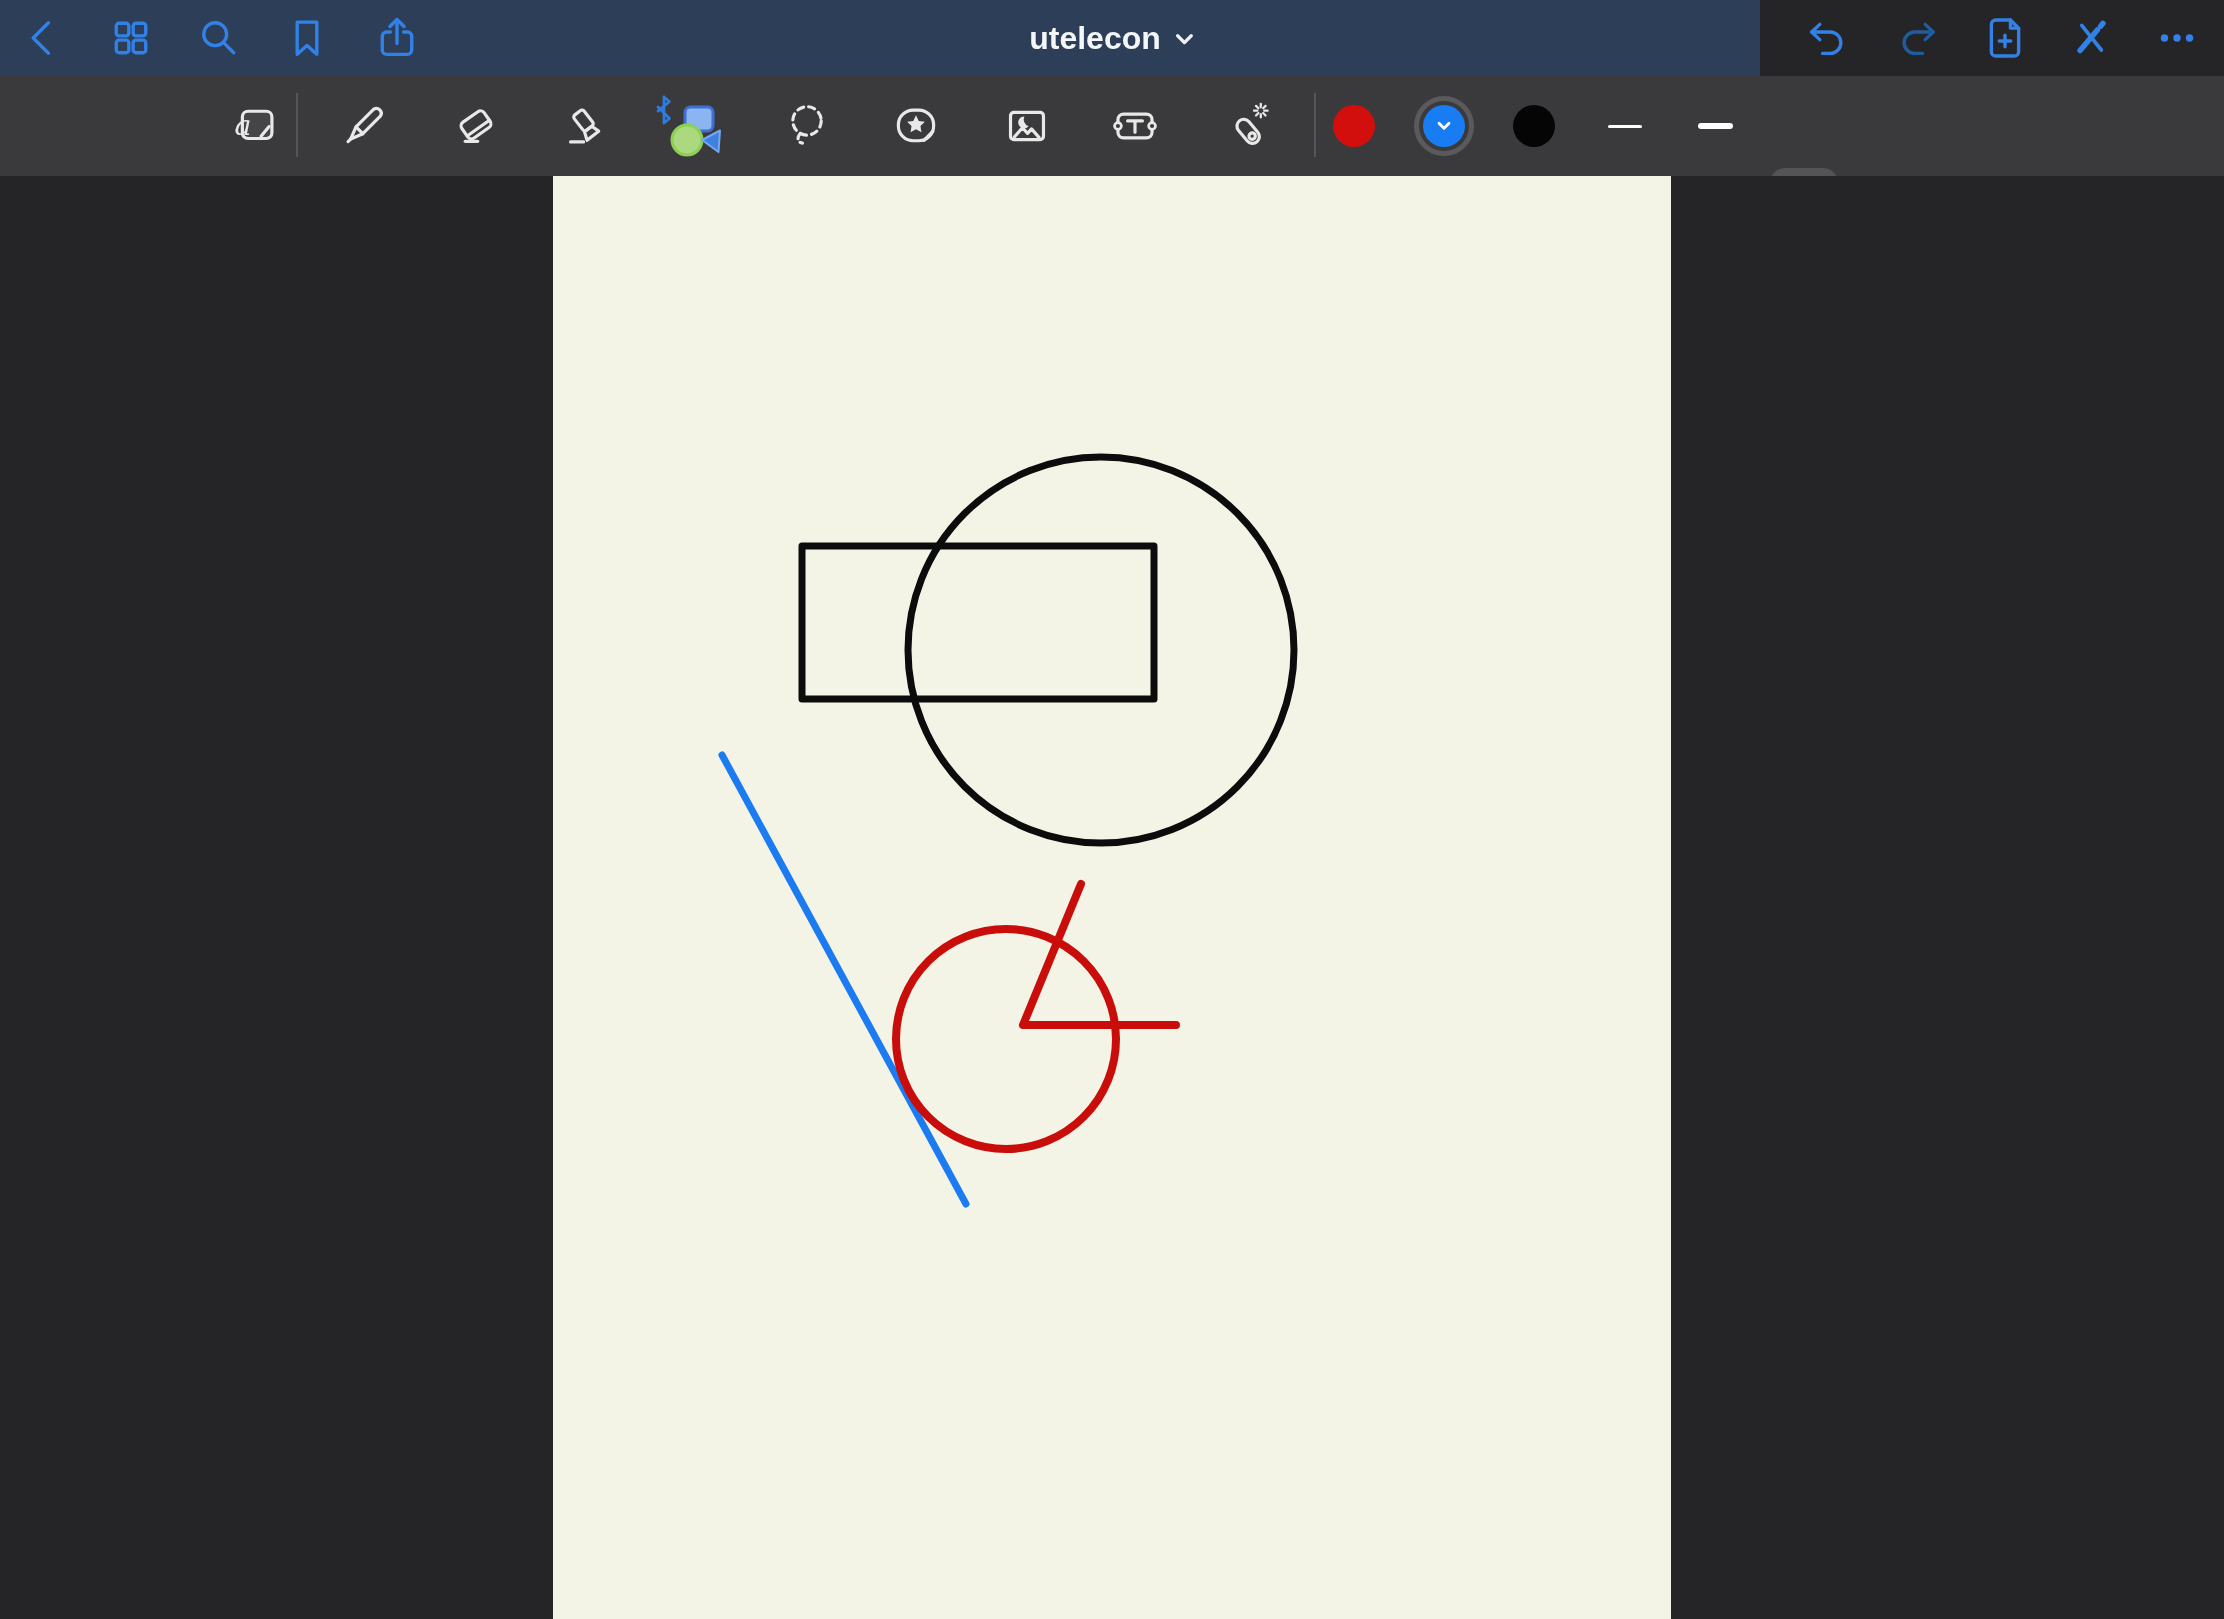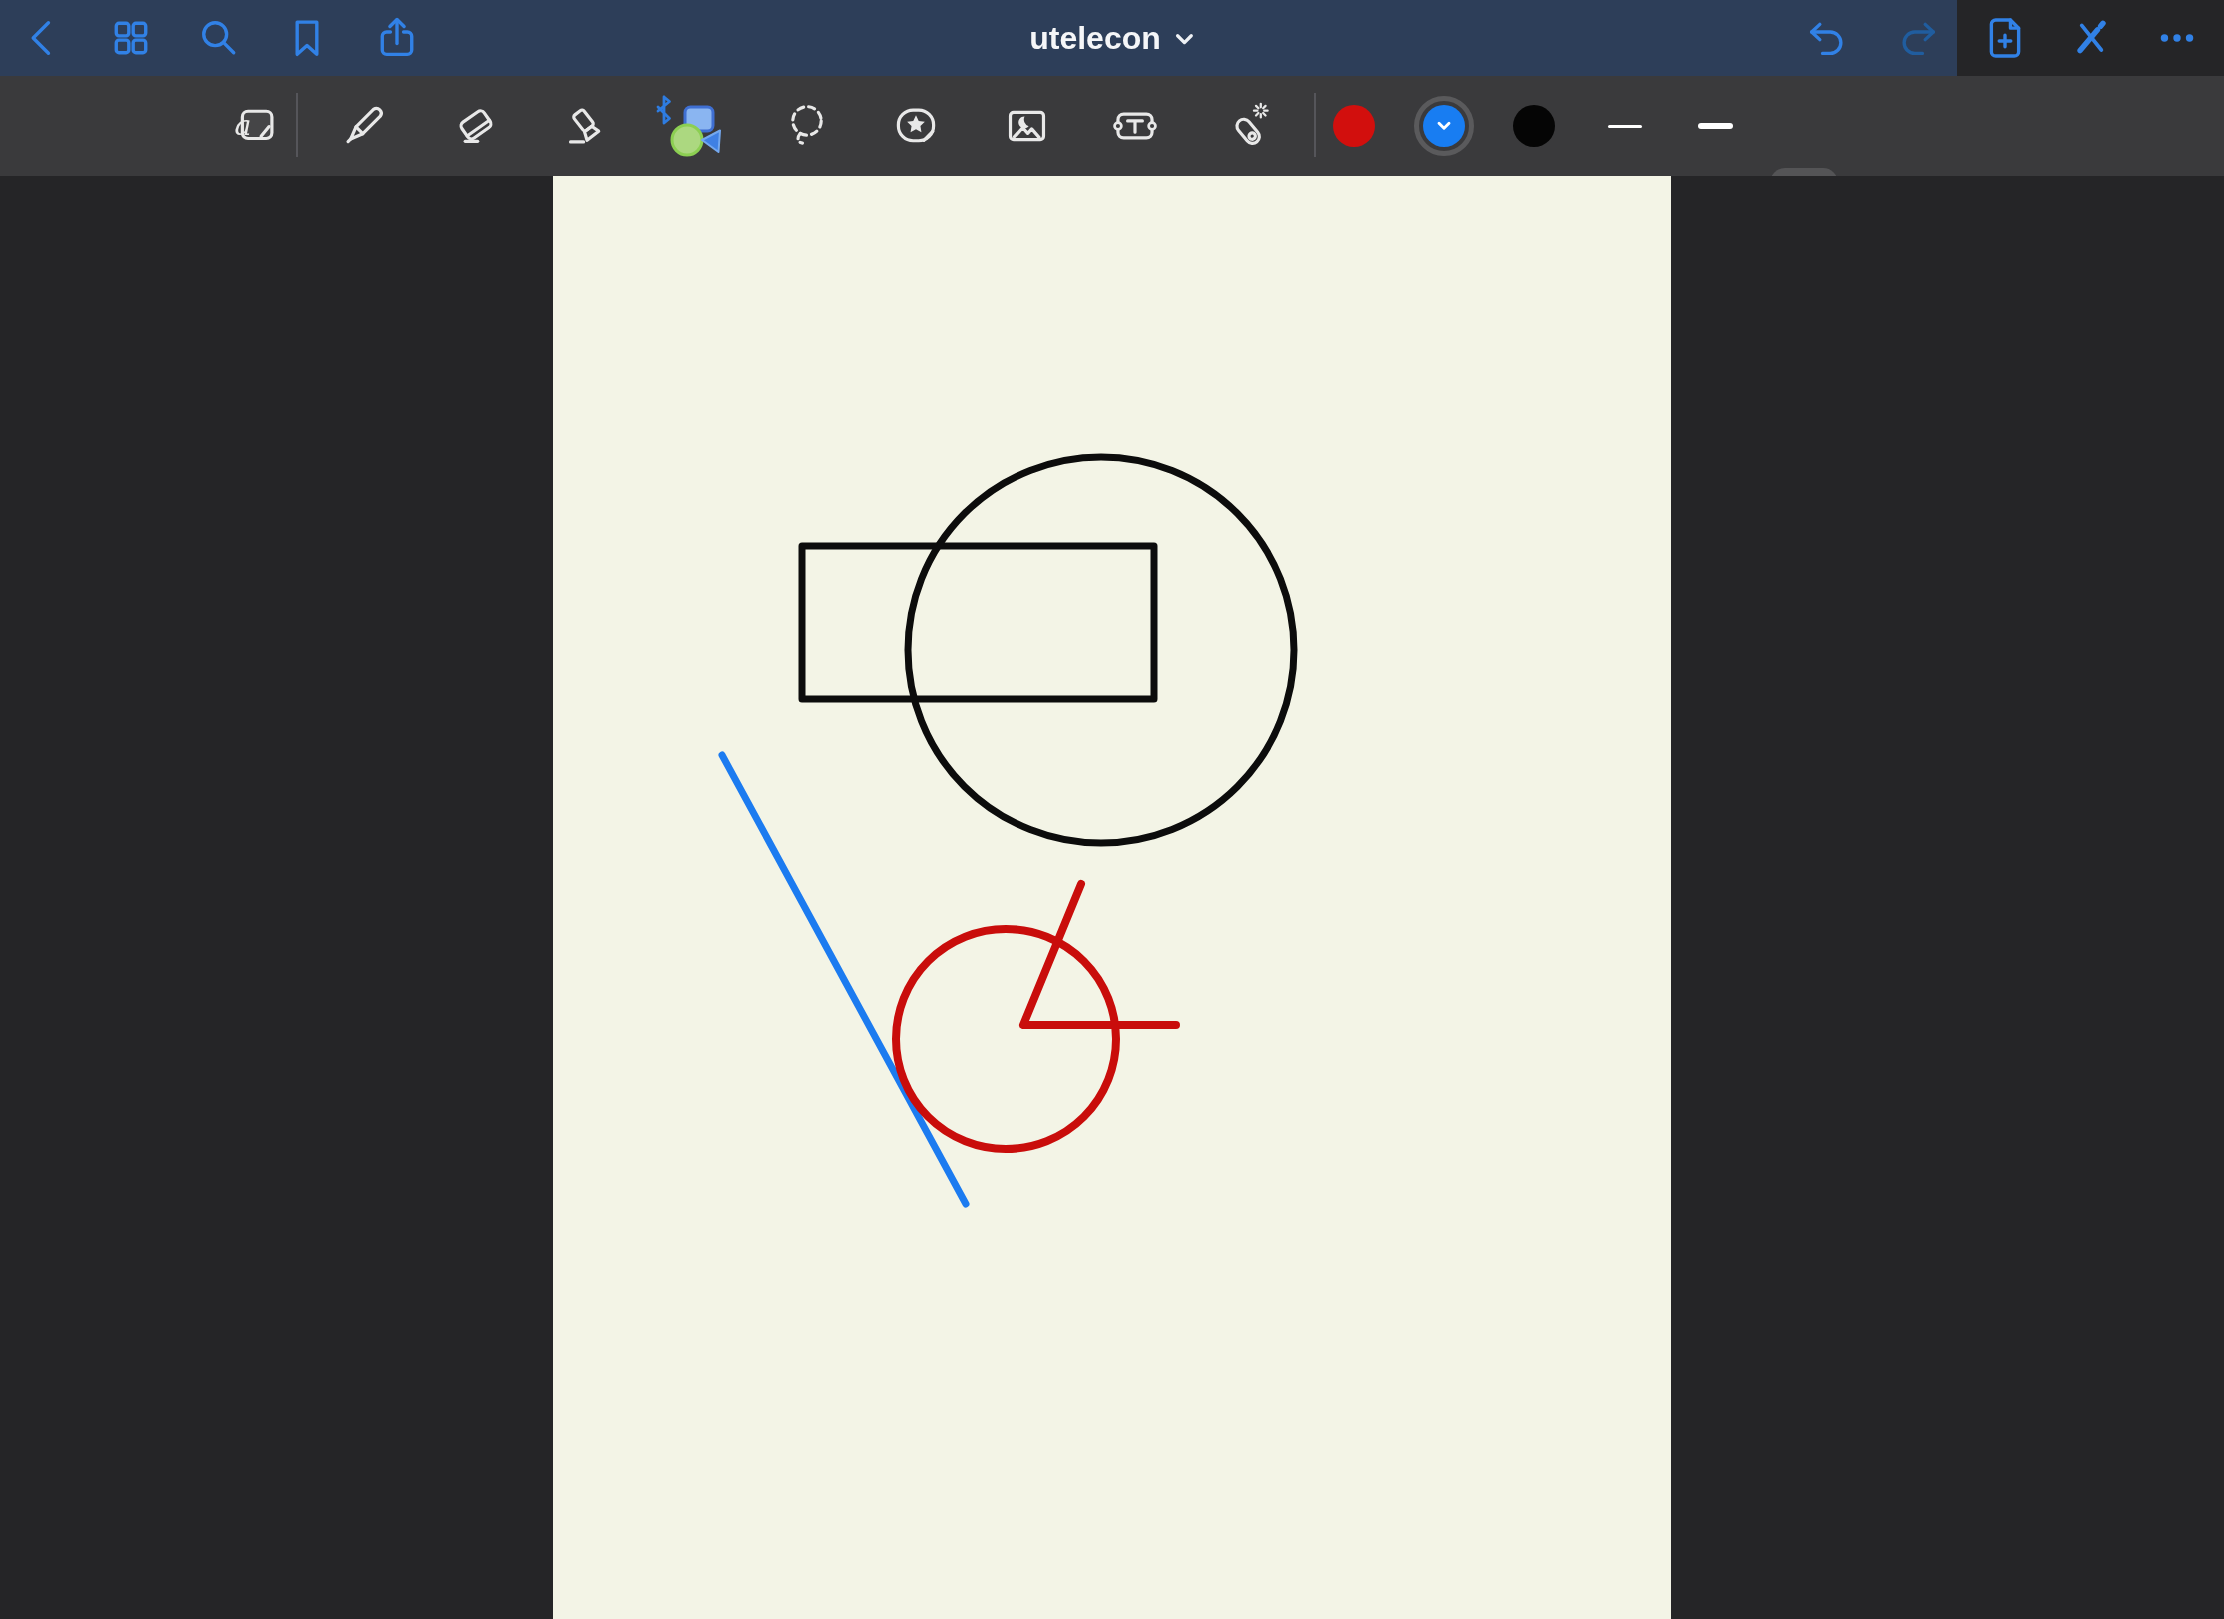--- a/index.html
+++ b/index.html
@@ -4,21 +4,21 @@
 <style>
   * { margin:0; padding:0; box-sizing:border-box; }
   html,body { width:2224px; height:1619px; }
   body {
     position:relative; overflow:hidden;
     background:#252527;
     font-family:"Liberation Sans", sans-serif;
   }
   
   .topbar {
-    position:absolute; left:0; top:0; width:1957px; height:76px;
+    position:absolute; left:0; top:0; width:1760px; height:76px;
     background:#2d3e59;
   }
   .nav-btn {
     position:absolute; width:54px; height:54px;
     transform:translate(-50%,-50%);
     display:flex; align-items:center; justify-content:center;
     background:none; border:none; cursor:pointer;
   }
   .doc-title {
     position:absolute; left:1112px; top:38px;

